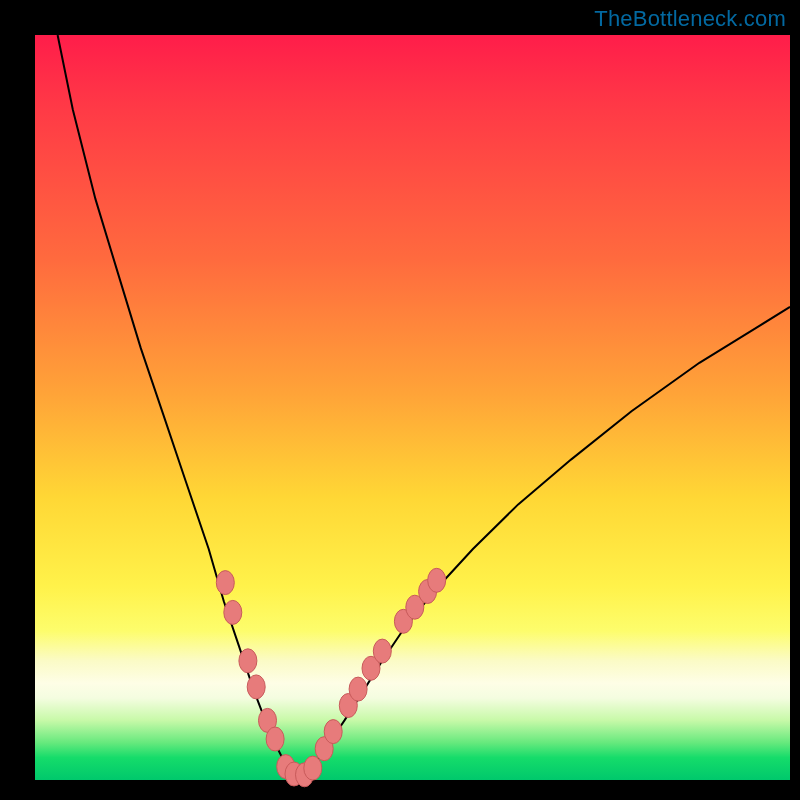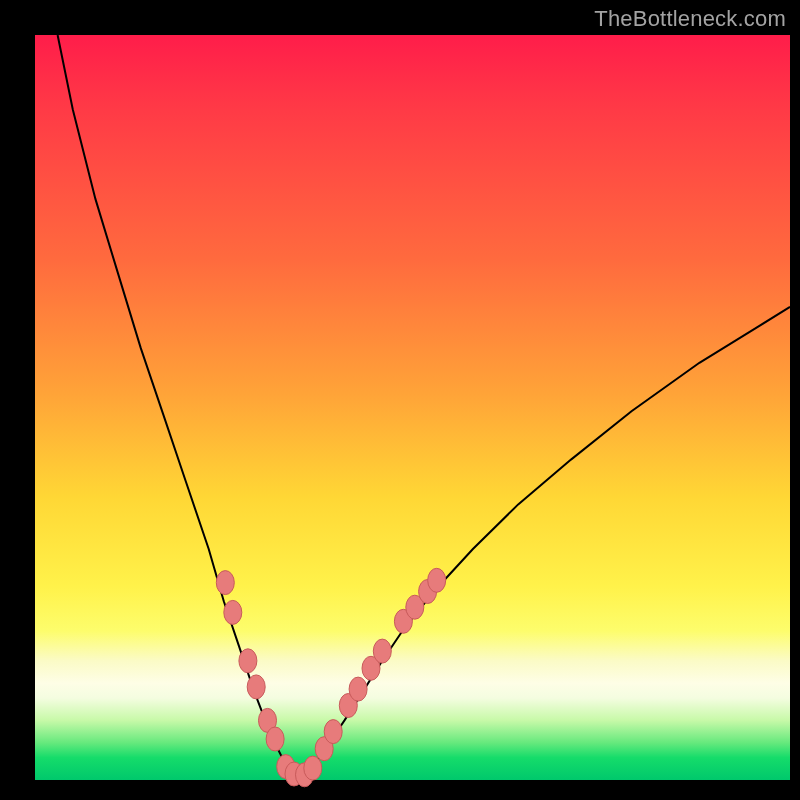--- a/index.html
+++ b/index.html
@@ -42,21 +42,21 @@
       #c7f9a8 92%,
       #66e97d 95%,
       #15dc6a 97%,
       #00c86c 100%
     );
   }
   .watermark {
     position: absolute;
     top: 6px;
     right: 14px;
-    color: #a3a3a3;
+    color: #0369a1;
     font-size: 22px;
     letter-spacing: 0.2px;
     font-weight: 400;
   }
   svg.curve {
     position: absolute;
     top: 0;
     left: 0;
     width: 800px;
     height: 800px;

